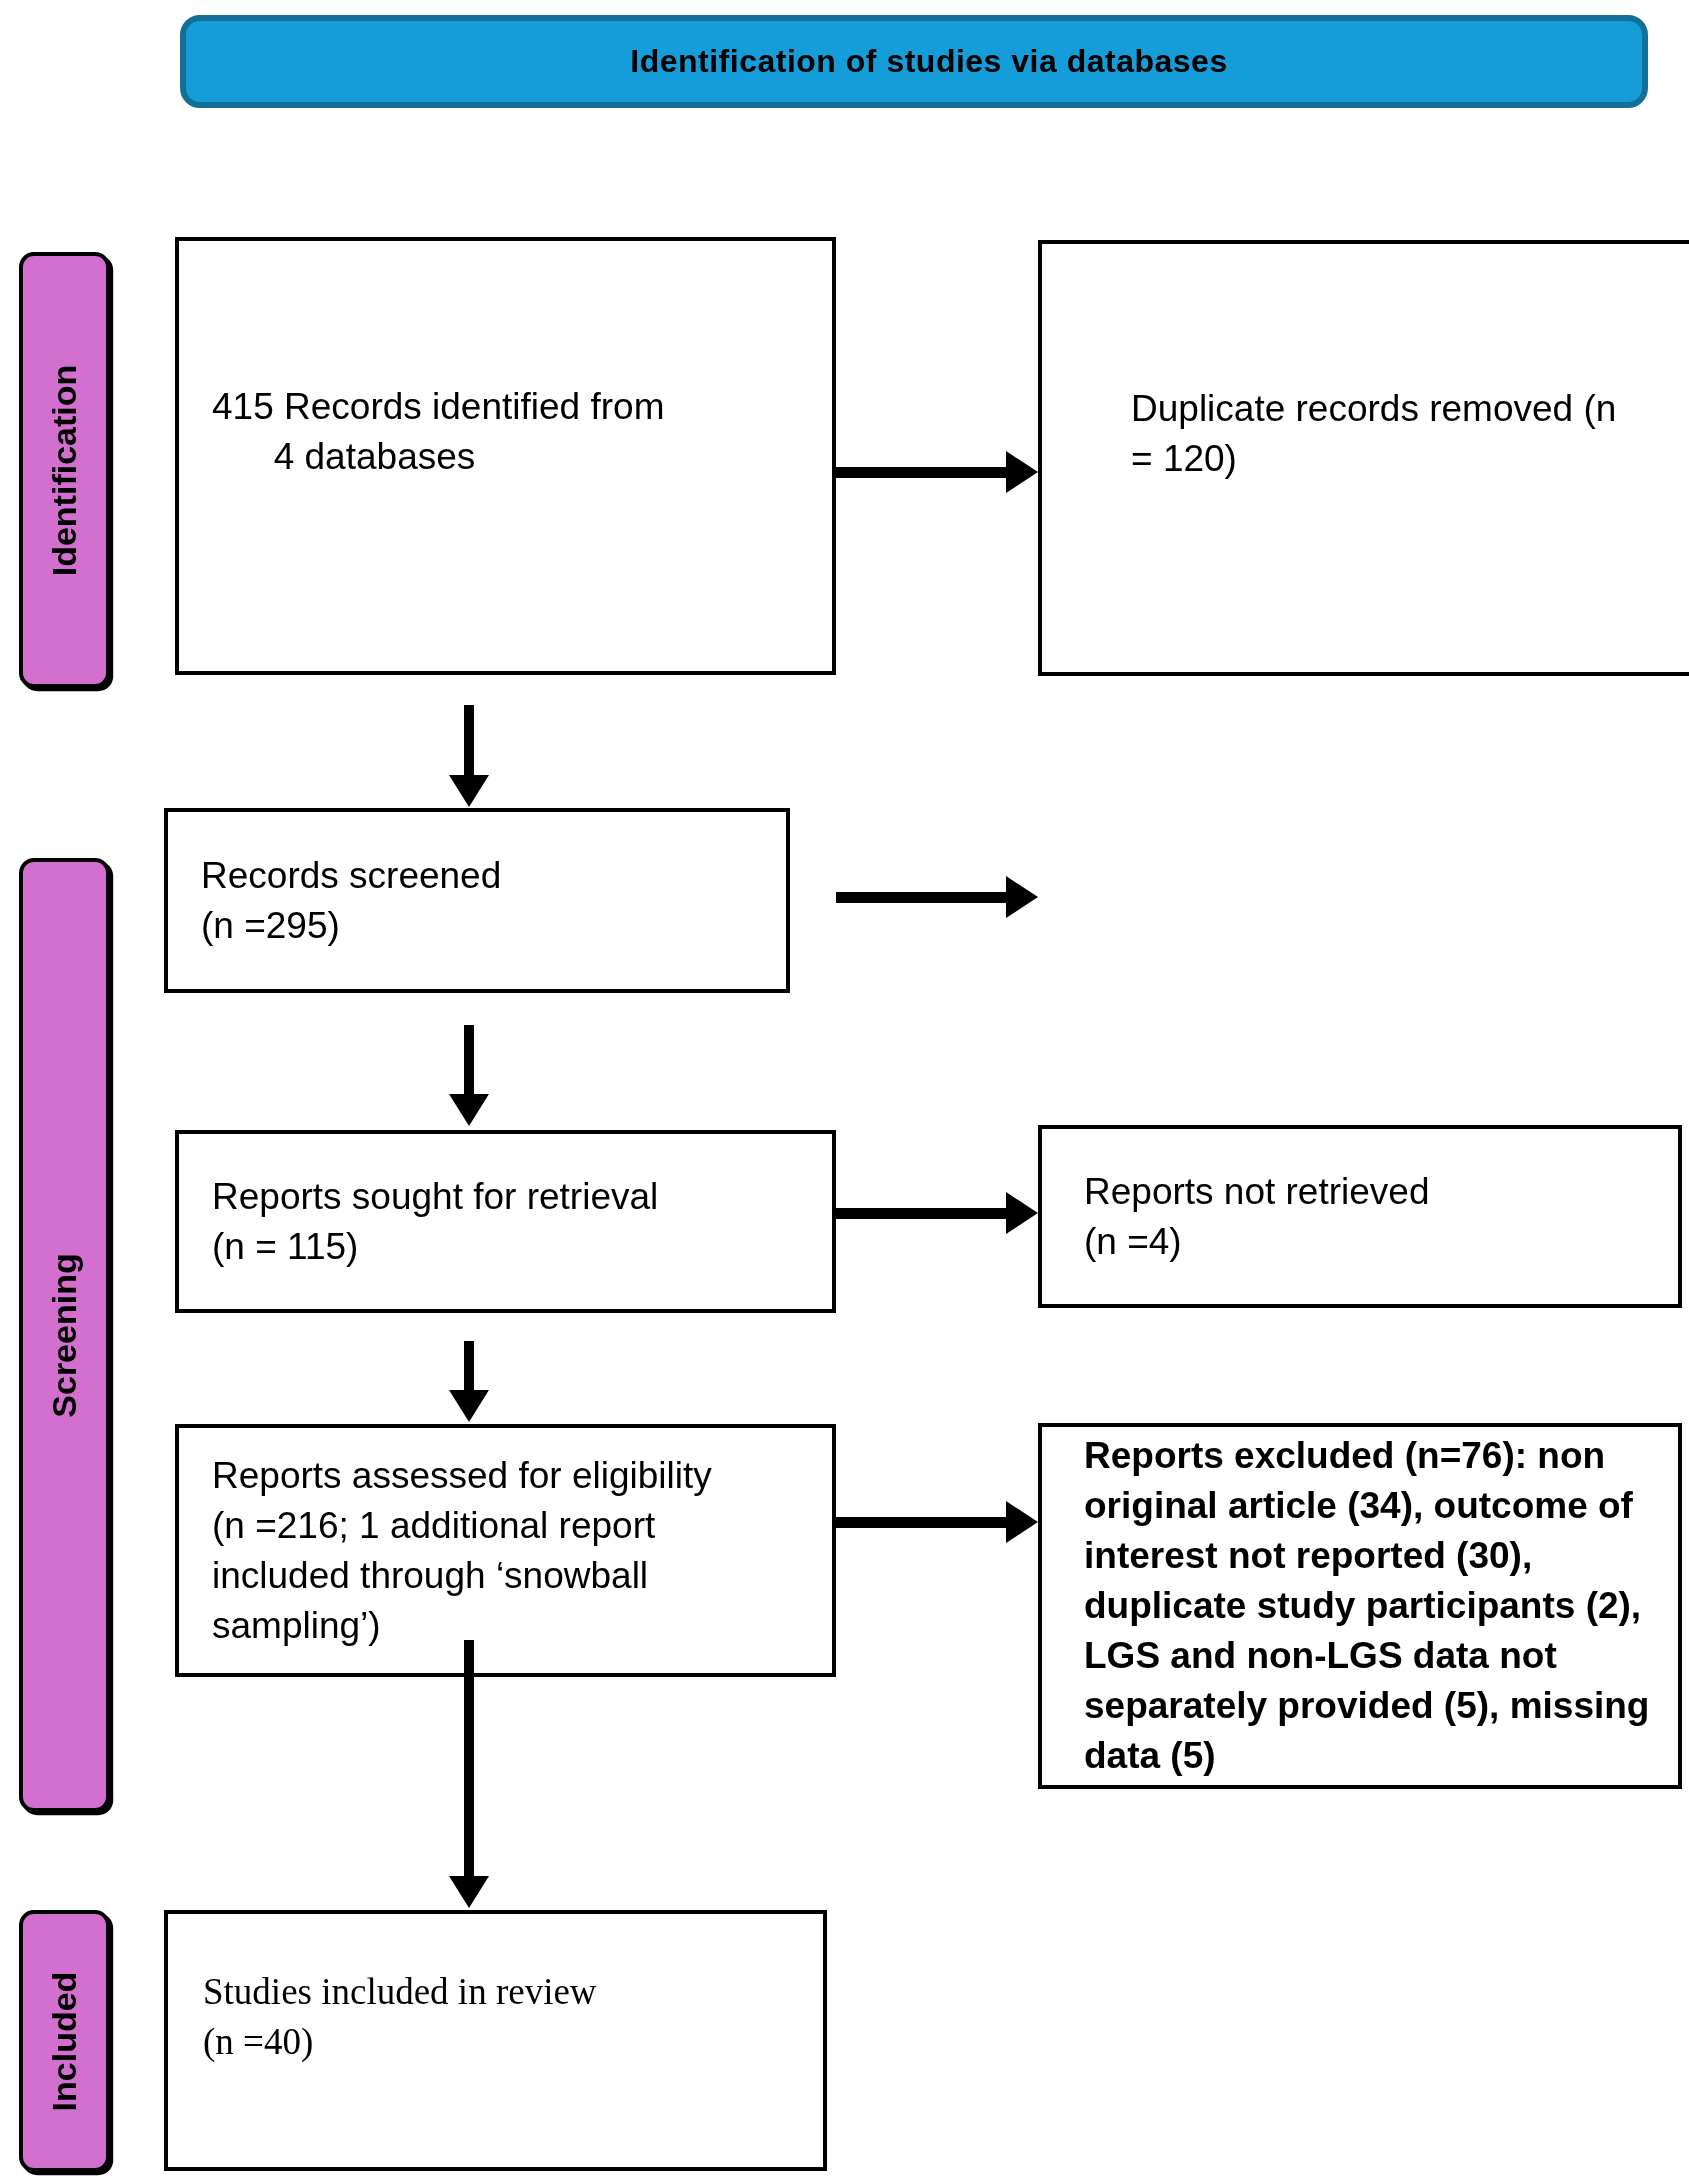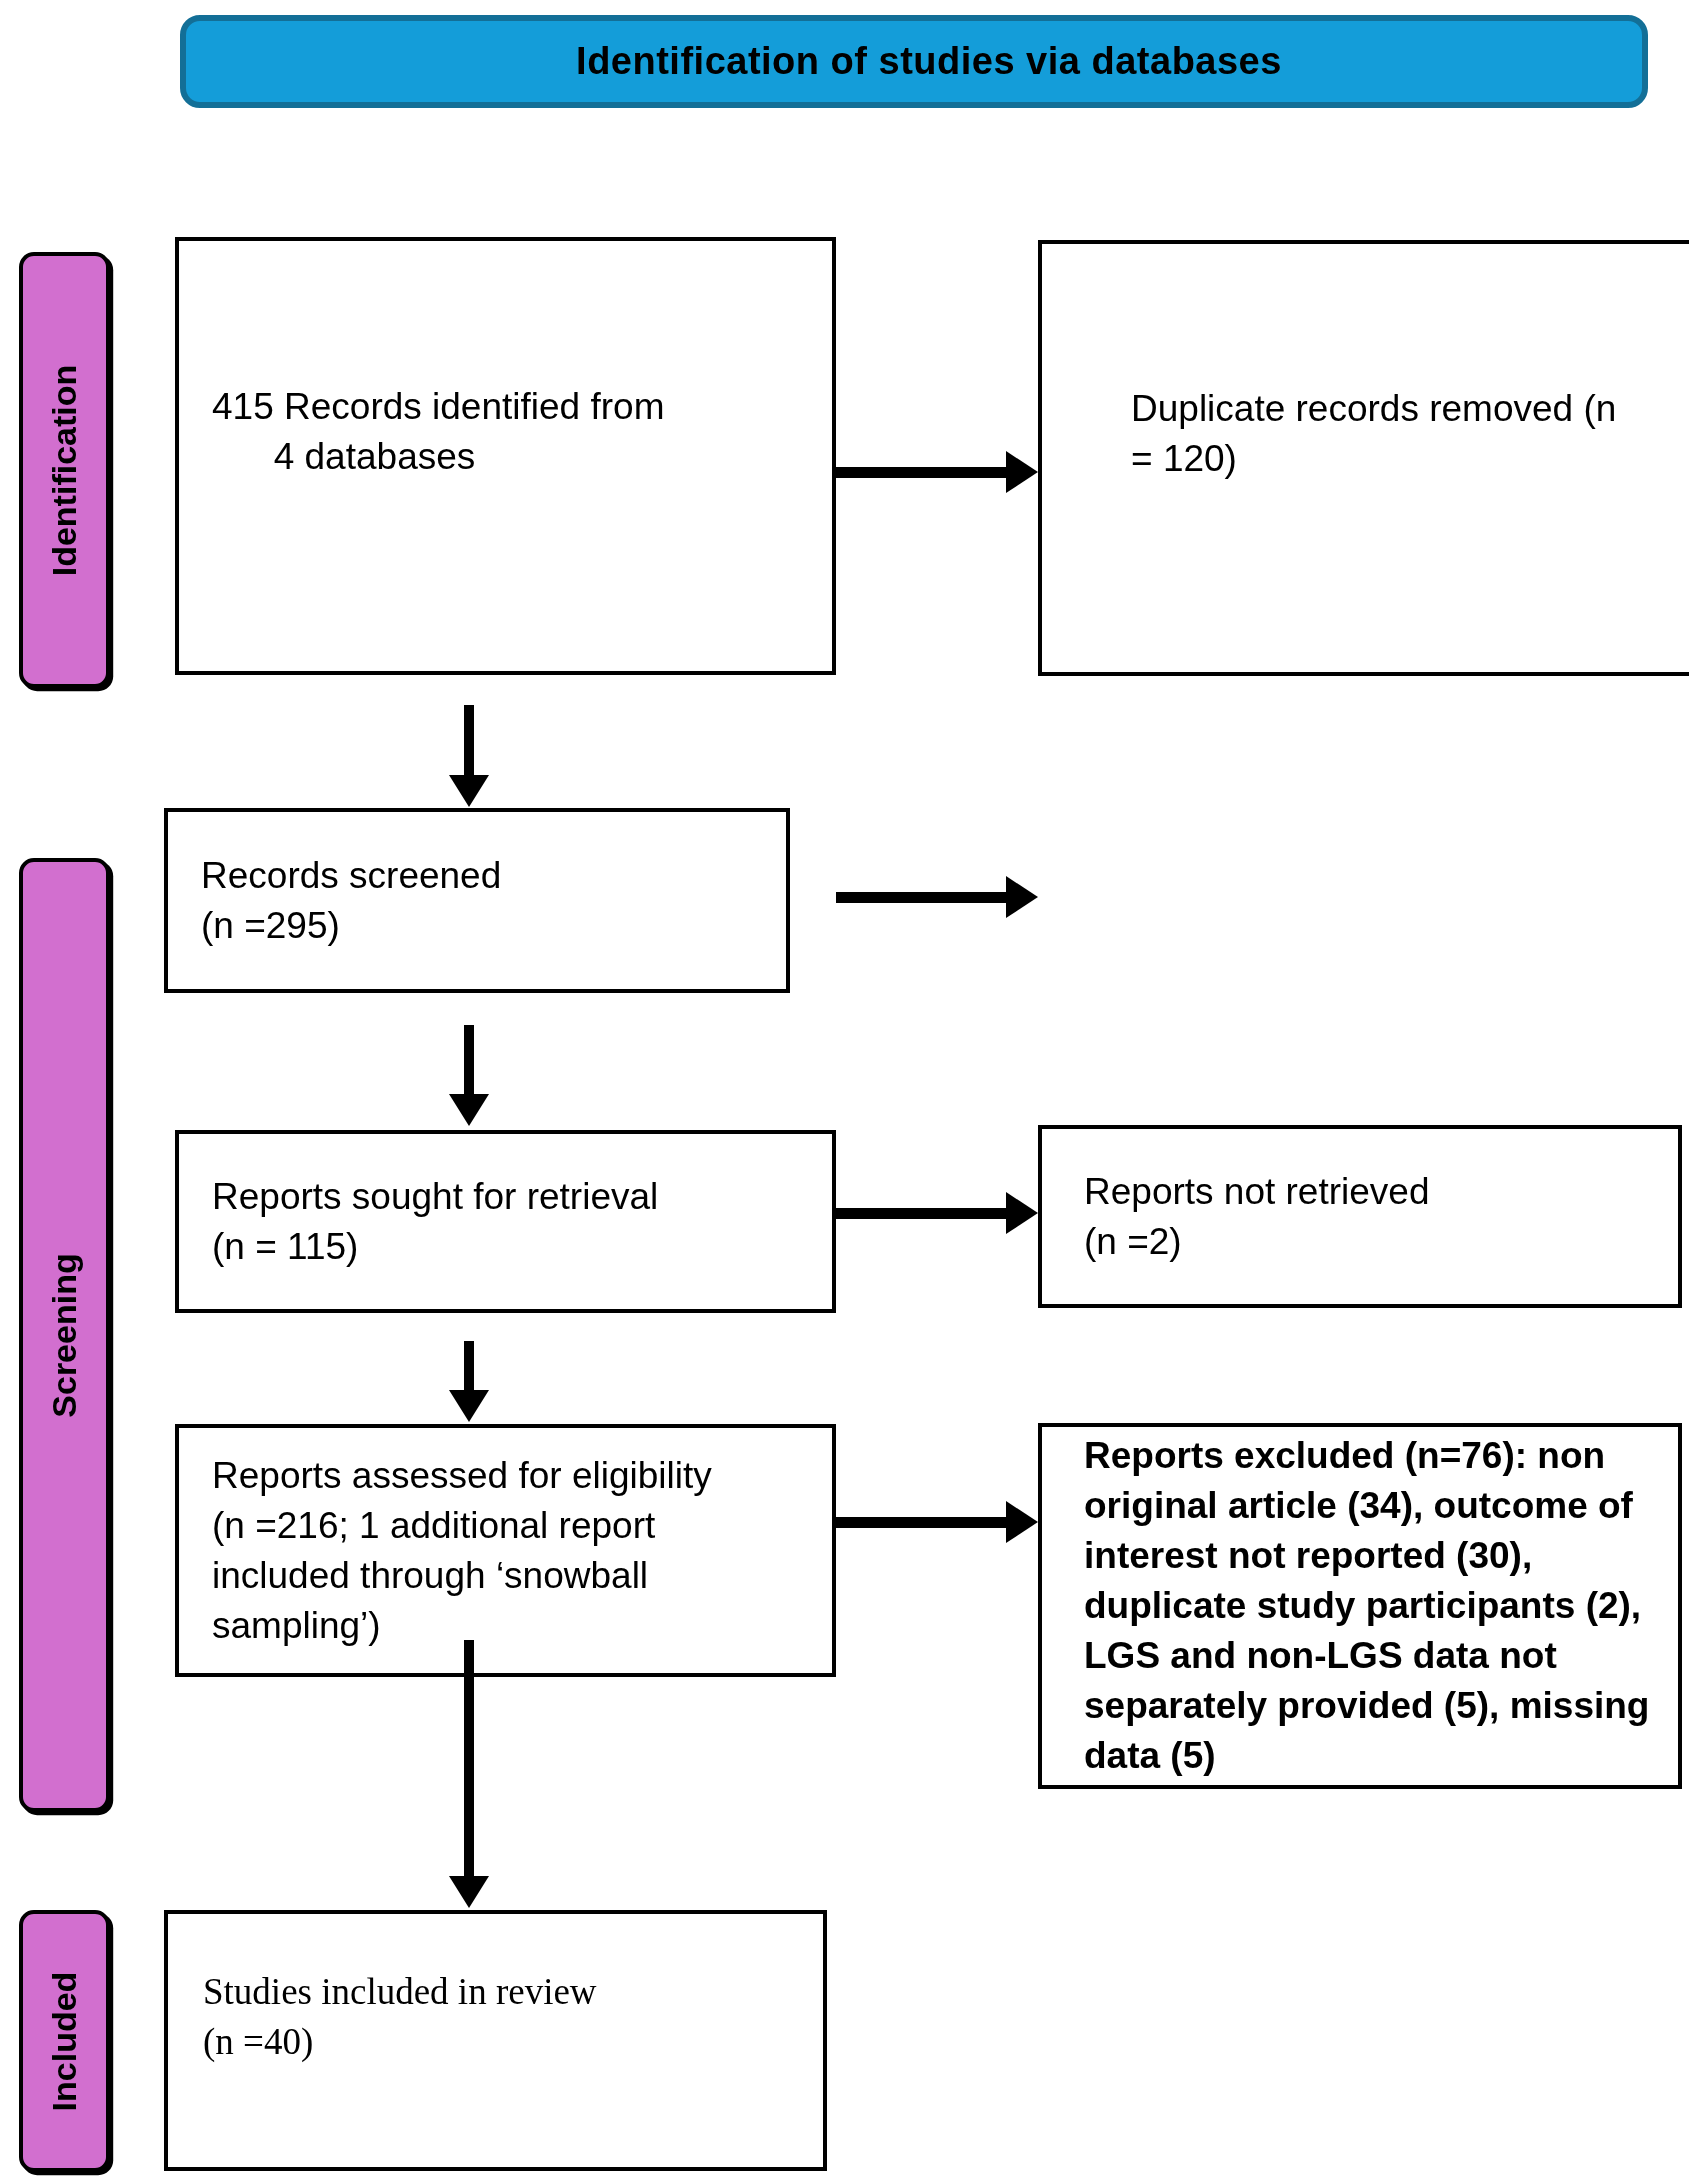--- a/index.html
+++ b/index.html
@@ -28,21 +28,21 @@
   
   .banner{
     position:absolute;
     left:180px;top:15px;width:1468px;height:93px;
     background:var(--banner-fill);
     border:6.4px solid var(--banner-border);
     border-radius:20px;
     display:flex;align-items:center;justify-content:center;
   }
   .banner-title{
-    font-size:38px;
+    font-size:32px;
     font-weight:bold;
     letter-spacing:0.5px;
     margin-left:30px;
   }
   
   .stage{
     position:absolute;
     left:19px;width:91px;
     background:var(--stage-fill);
     border:4.8px solid #000;
@@ -145,21 +145,21 @@
     <div class="fbox-text">Records screened
 (n =295)</div>
   </div>
 
   <div class="fbox box-c">
     <div class="fbox-text">Reports sought for retrieval
 (n = 115)</div>
   </div>
   <div class="fbox box-c2">
     <div class="fbox-text">Reports not retrieved
-(n =2)</div>
+(n =4)</div>
   </div>
 
   <div class="fbox box-d">
     <div class="fbox-text">Reports assessed for eligibility
 (n =216; 1 additional report
 included through ‘snowball
 sampling’)</div>
   </div>
   <div class="fbox box-d2">
     <div class="fbox-text">Reports excluded (n=76): non

